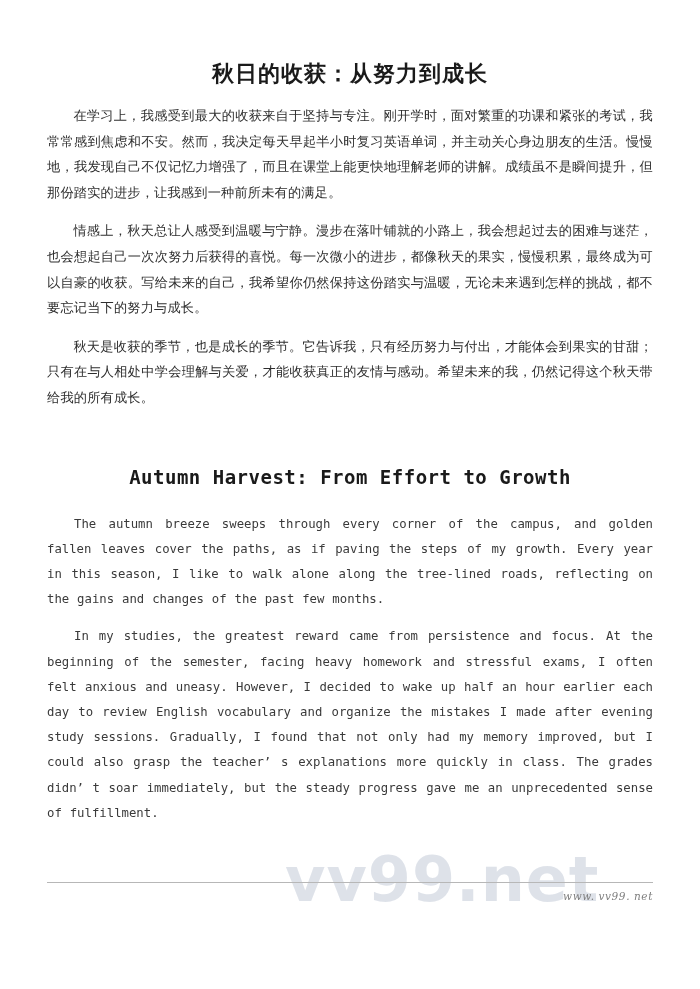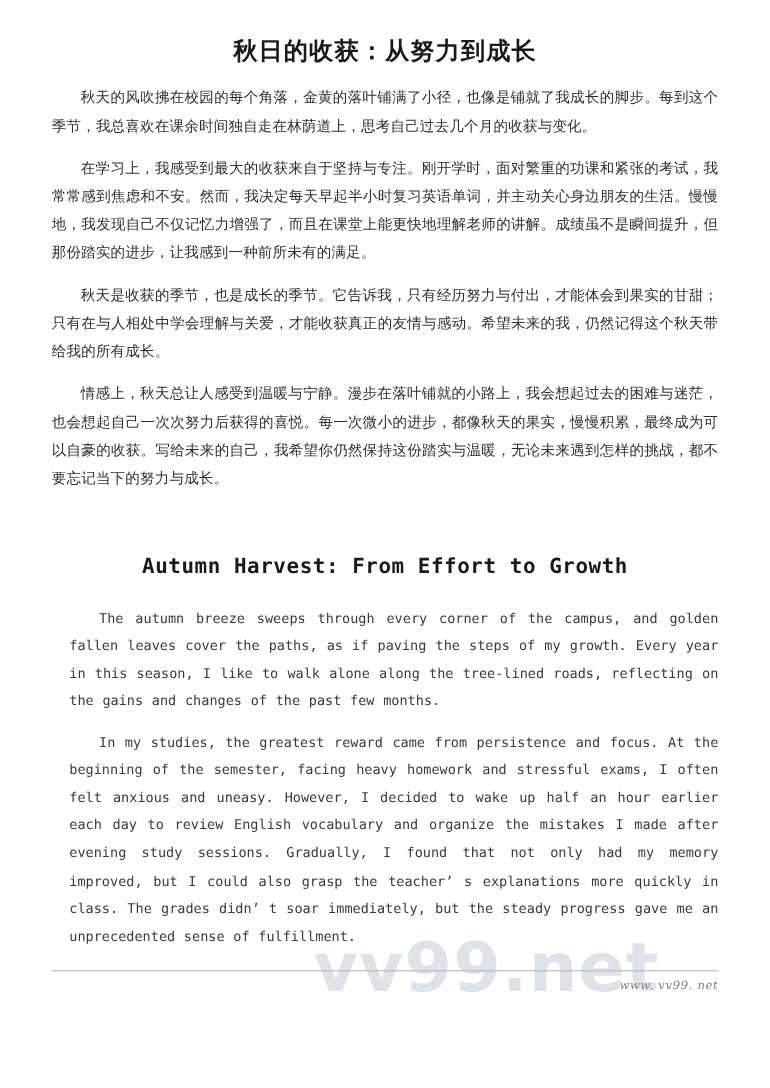--- a/index.html
+++ b/index.html
@@ -46,21 +46,21 @@
     position: absolute;
     left: 47px;
     top: 0;
     width: 606px;
     z-index: 2;
   }
 
   
   .cn-title {
     margin: 0;
-    padding-top: 33px;
+    padding-top: 59px;
     text-align: center;
     font-family: "DejaVu Sans", "Liberation Sans", sans-serif;
     font-weight: 700;
     font-size: 22px;
     line-height: 30px;
     letter-spacing: 1px;
     color: #1a1a1a;
   }
 
   .en-title {
@@ -90,21 +90,21 @@
     line-height: 25.6px;
     letter-spacing: .2px;
     color: #2e2e2e;
   }
 
   
   .en-body {
     margin-top: 10px;
   }
   .en-body p {
-    margin: 0 0 12px 16px;
+    margin: 0 0 12px 0;
     text-indent: 2.2em;
     text-align: justify;
     font-family: "DejaVu Sans Mono", "Liberation Mono", monospace;
     font-size: 12.3px;
     line-height: 25.2px;
     letter-spacing: 0px;
     color: #3a3a3a;
     word-spacing: .5px;
   }
 
@@ -139,24 +139,23 @@
 
 <div class="page">
 
   <div class="watermark">vv99.net</div>
 
   <div class="content">
 
     <h1 class="cn-title">秋日的收获：从努力到成长</h1>
 
     <div class="cn-body">
-      <p>秋天的风吹拂在校园的每个角落，金黄的落叶铺满了小径，也像是铺就了我成长的脚步。每到这个季节，我总喜欢在课余时间独自走在林荫道上，思考自己过去几个月的收获与变化。</p>
       <p>在学习上，我感受到最大的收获来自于坚持与专注。刚开学时，面对繁重的功课和紧张的考试，我常常感到焦虑和不安。然而，我决定每天早起半小时复习英语单词，并主动关心身边朋友的生活。慢慢地，我发现自己不仅记忆力增强了，而且在课堂上能更快地理解老师的讲解。成绩虽不是瞬间提升，但那份踏实的进步，让我感到一种前所未有的满足。</p>
+      <p>情感上，秋天总让人感受到温暖与宁静。漫步在落叶铺就的小路上，我会想起过去的困难与迷茫，也会想起自己一次次努力后获得的喜悦。每一次微小的进步，都像秋天的果实，慢慢积累，最终成为可以自豪的收获。写给未来的自己，我希望你仍然保持这份踏实与温暖，无论未来遇到怎样的挑战，都不要忘记当下的努力与成长。</p>
       <p>秋天是收获的季节，也是成长的季节。它告诉我，只有经历努力与付出，才能体会到果实的甘甜；只有在与人相处中学会理解与关爱，才能收获真正的友情与感动。希望未来的我，仍然记得这个秋天带给我的所有成长。</p>
-      <p>情感上，秋天总让人感受到温暖与宁静。漫步在落叶铺就的小路上，我会想起过去的困难与迷茫，也会想起自己一次次努力后获得的喜悦。每一次微小的进步，都像秋天的果实，慢慢积累，最终成为可以自豪的收获。写给未来的自己，我希望你仍然保持这份踏实与温暖，无论未来遇到怎样的挑战，都不要忘记当下的努力与成长。</p>
     </div>
 
     <h2 class="en-title">Autumn Harvest: From Effort to Growth</h2>
 
     <div class="en-body">
       <p>The autumn breeze sweeps through every corner of the campus, and golden fallen leaves cover the paths, as if paving the steps of my growth. Every year in this season, I like to walk alone along the tree-lined roads, reflecting on the gains and changes of the past few months.</p>
       <p>In my studies, the greatest reward came from persistence and focus. At the beginning of the semester, facing heavy homework and stressful exams, I often felt anxious and uneasy. However, I decided to wake up half an hour earlier each day to review English vocabulary and organize the mistakes I made after evening study sessions. Gradually, I found that not only had my memory improved, but I could also grasp the teacher’ s explanations more quickly in class. The grades didn’ t soar immediately, but the steady progress gave me an unprecedented sense of fulfillment.</p>
 
     </div>
 

